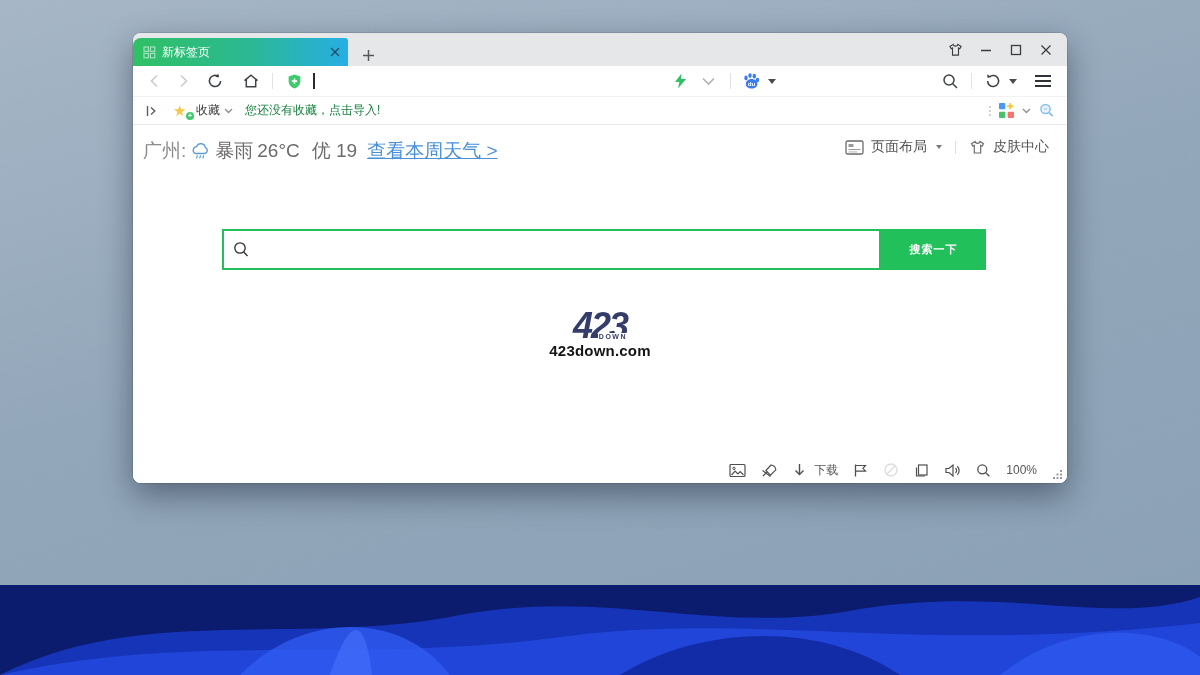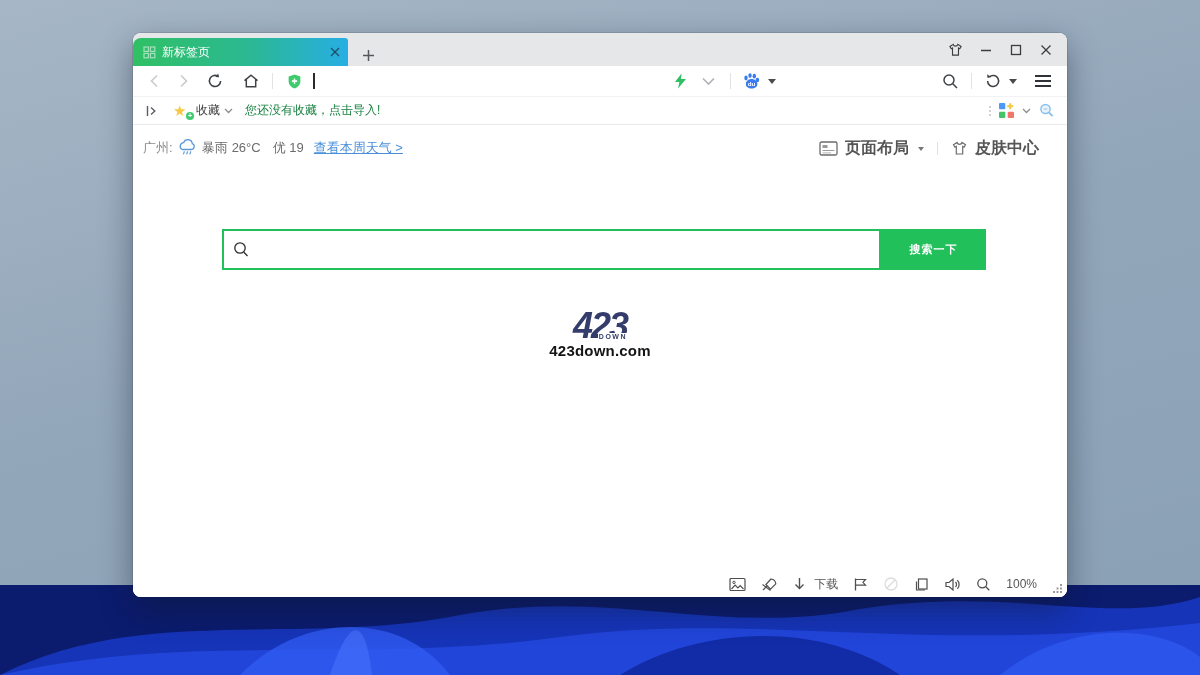--- a/index.html
+++ b/index.html
@@ -6,21 +6,21 @@
   html,body { width:1200px; height:675px; overflow:hidden; }
   body {
     font-family:"Liberation Sans","DejaVu Sans",sans-serif;
     background:linear-gradient(165deg,#a6b6c6 0%,#93a7ba 45%,#8aa0b5 100%);
     position:relative;
   }
   
   .bloom { position:absolute; left:0; bottom:0; width:1200px; height:90px; }
   
   .window {
-    position:absolute; left:133px; top:33px; width:934px; height:564px;
+    position:absolute; left:133px; top:33px; width:934px; height:450px;
     background:#fff; border-radius:8px;
     box-shadow:0 12px 32px rgba(15,25,45,.45), 0 0 0 1px rgba(0,0,0,.10);
     overflow:hidden;
   }
   
   .tabstrip { height:33px; background:#e6e7e9; display:flex; align-items:flex-end; position:relative; }
   .tab {
     width:215px; height:28px; display:flex; align-items:center; gap:6px;
     padding:0 8px 0 10px;
     background:linear-gradient(90deg,#30c064 0%,#2bb894 55%,#27aee4 100%);
@@ -46,24 +46,24 @@
   .star-wrap { position:relative; width:18px; height:16px; margin-left:14px; }
   .star { color:#f6c844; font-size:15px; line-height:16px; }
   .star-plus { position:absolute; right:-3px; bottom:-1px; width:8px; height:8px; background:#3ecb6e; border-radius:50%; color:#fff; font-size:7px; line-height:8px; text-align:center; font-weight:bold; }
   .fav-label { margin-left:5px;text-align:center; }
   .hint { color:#15803d; margin-left:12px; }
   .book-right { margin-left:auto; display:flex; align-items:center; gap:7px; }
   .dots3 { display:flex; flex-direction:column; gap:2px; }
   .dots3 i { width:2px; height:2px; background:#c2c2c2; border-radius:50%; }
   
   .content { position:relative; height:492px; background:#fff; }
-  .weather { position:absolute; left:10px; top:13px; display:flex; align-items:center; gap:4px; font-size:13px; color:#6b6b6b; }
+  .weather { position:absolute; left:10px; top:13px; display:flex; align-items:center; gap:4px; font-size:19px; color:#6b6b6b; }
   .weather .city { color:#8b8b8b; }
   .weather a { color:#4a90d9; text-decoration:underline; margin-left:6px; }
-  .pagetools { position:absolute; right:28px; top:13px; display:flex; align-items:center; gap:7px; font-size:16px; color:#555;font-weight:bold; }
+  .pagetools { position:absolute; right:18px; top:13px; display:flex; align-items:center; gap:7px; font-size:14px; color:#555; }
   .pt-sep { width:1px; height:13px; background:#e0e0e0; margin:0 6px; }
   .dd-caret { width:0; height:0; border-left:3.5px solid transparent; border-right:3.5px solid transparent; border-top:4px solid #777; margin-left:2px; }
   
   .searchbox { position:absolute; left:89px; top:104px; width:764px; height:41px; display:flex; }
   .search-field { flex:1; border:2px solid #21c05b; background:#fff; display:flex; align-items:center; padding-left:9px; }
   .search-field input { border:none; outline:none; flex:1; height:100%; font-size:14px; margin-left:6px; font-family:inherit; }
   .search-btn { width:105px; background:#21c05b; color:#fff; font-size:11px; font-weight:bold; display:flex; align-items:center; justify-content:center; letter-spacing:1px; cursor:pointer; }
   
   .logo { position:absolute; left:0; right:0; top:186px; display:flex; flex-direction:column; align-items:center; }
   .logo-big { position:relative; font-weight:900; font-style:italic; font-size:36px; line-height:30px; color:#333c6b; letter-spacing:-2px; font-family:"Liberation Sans",sans-serif; }

